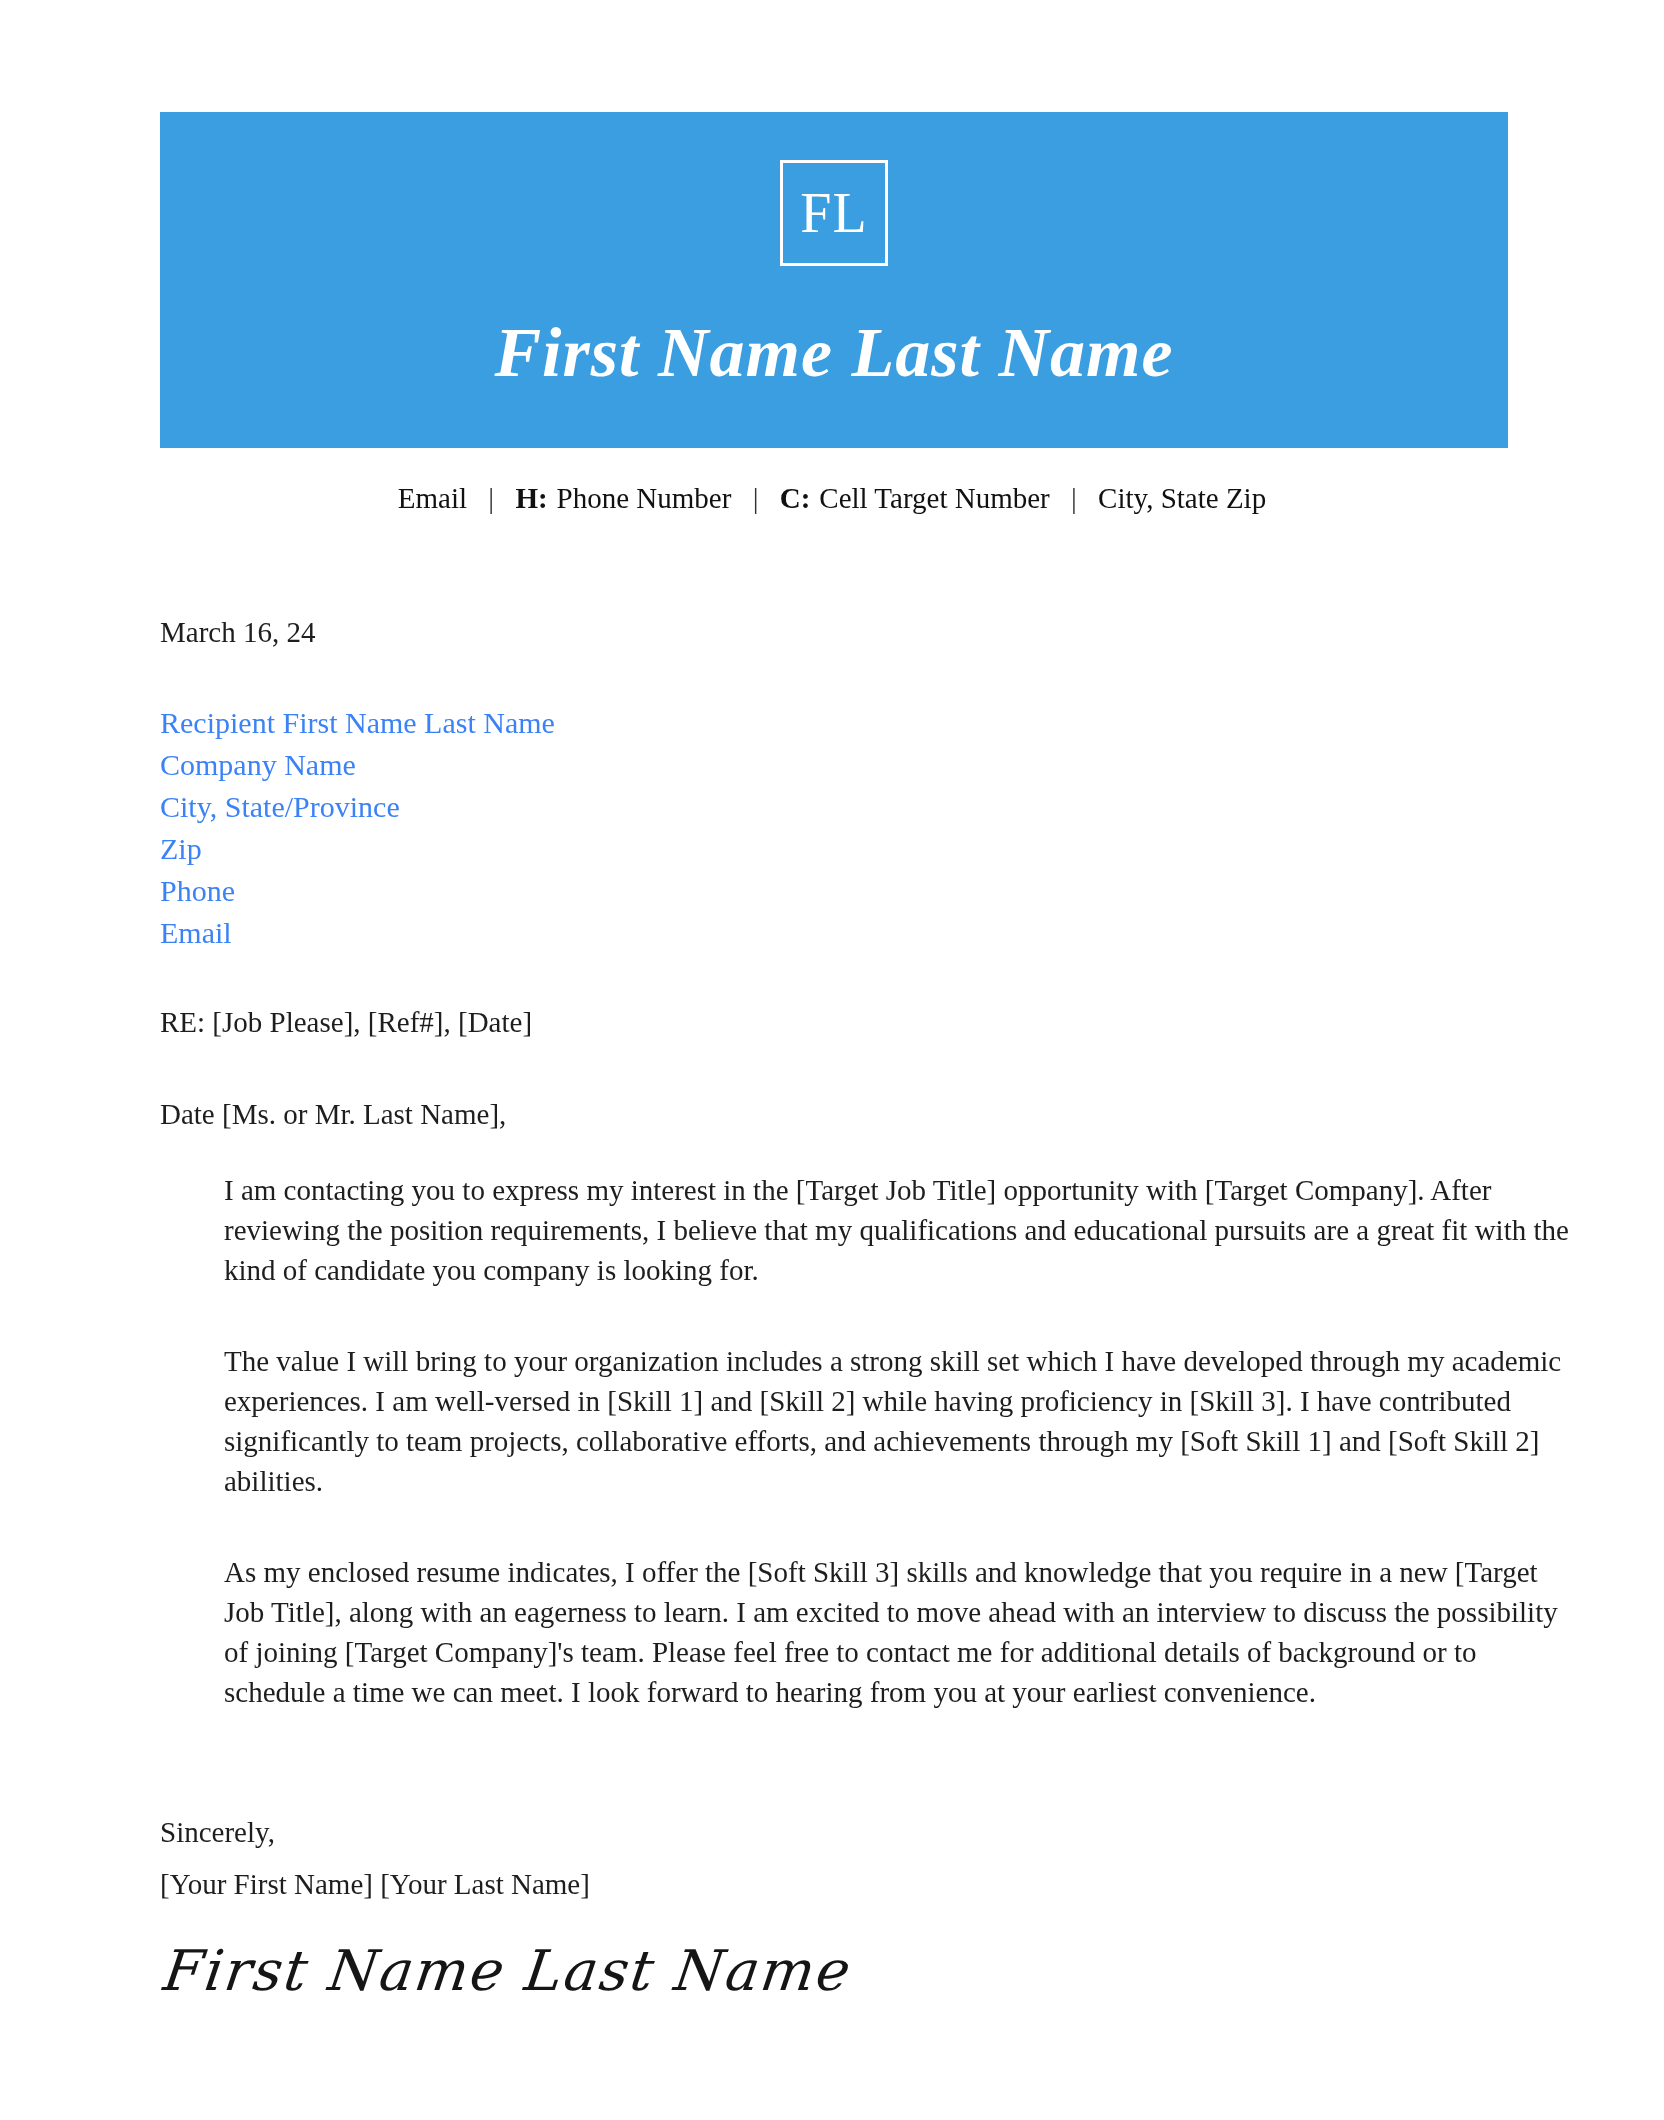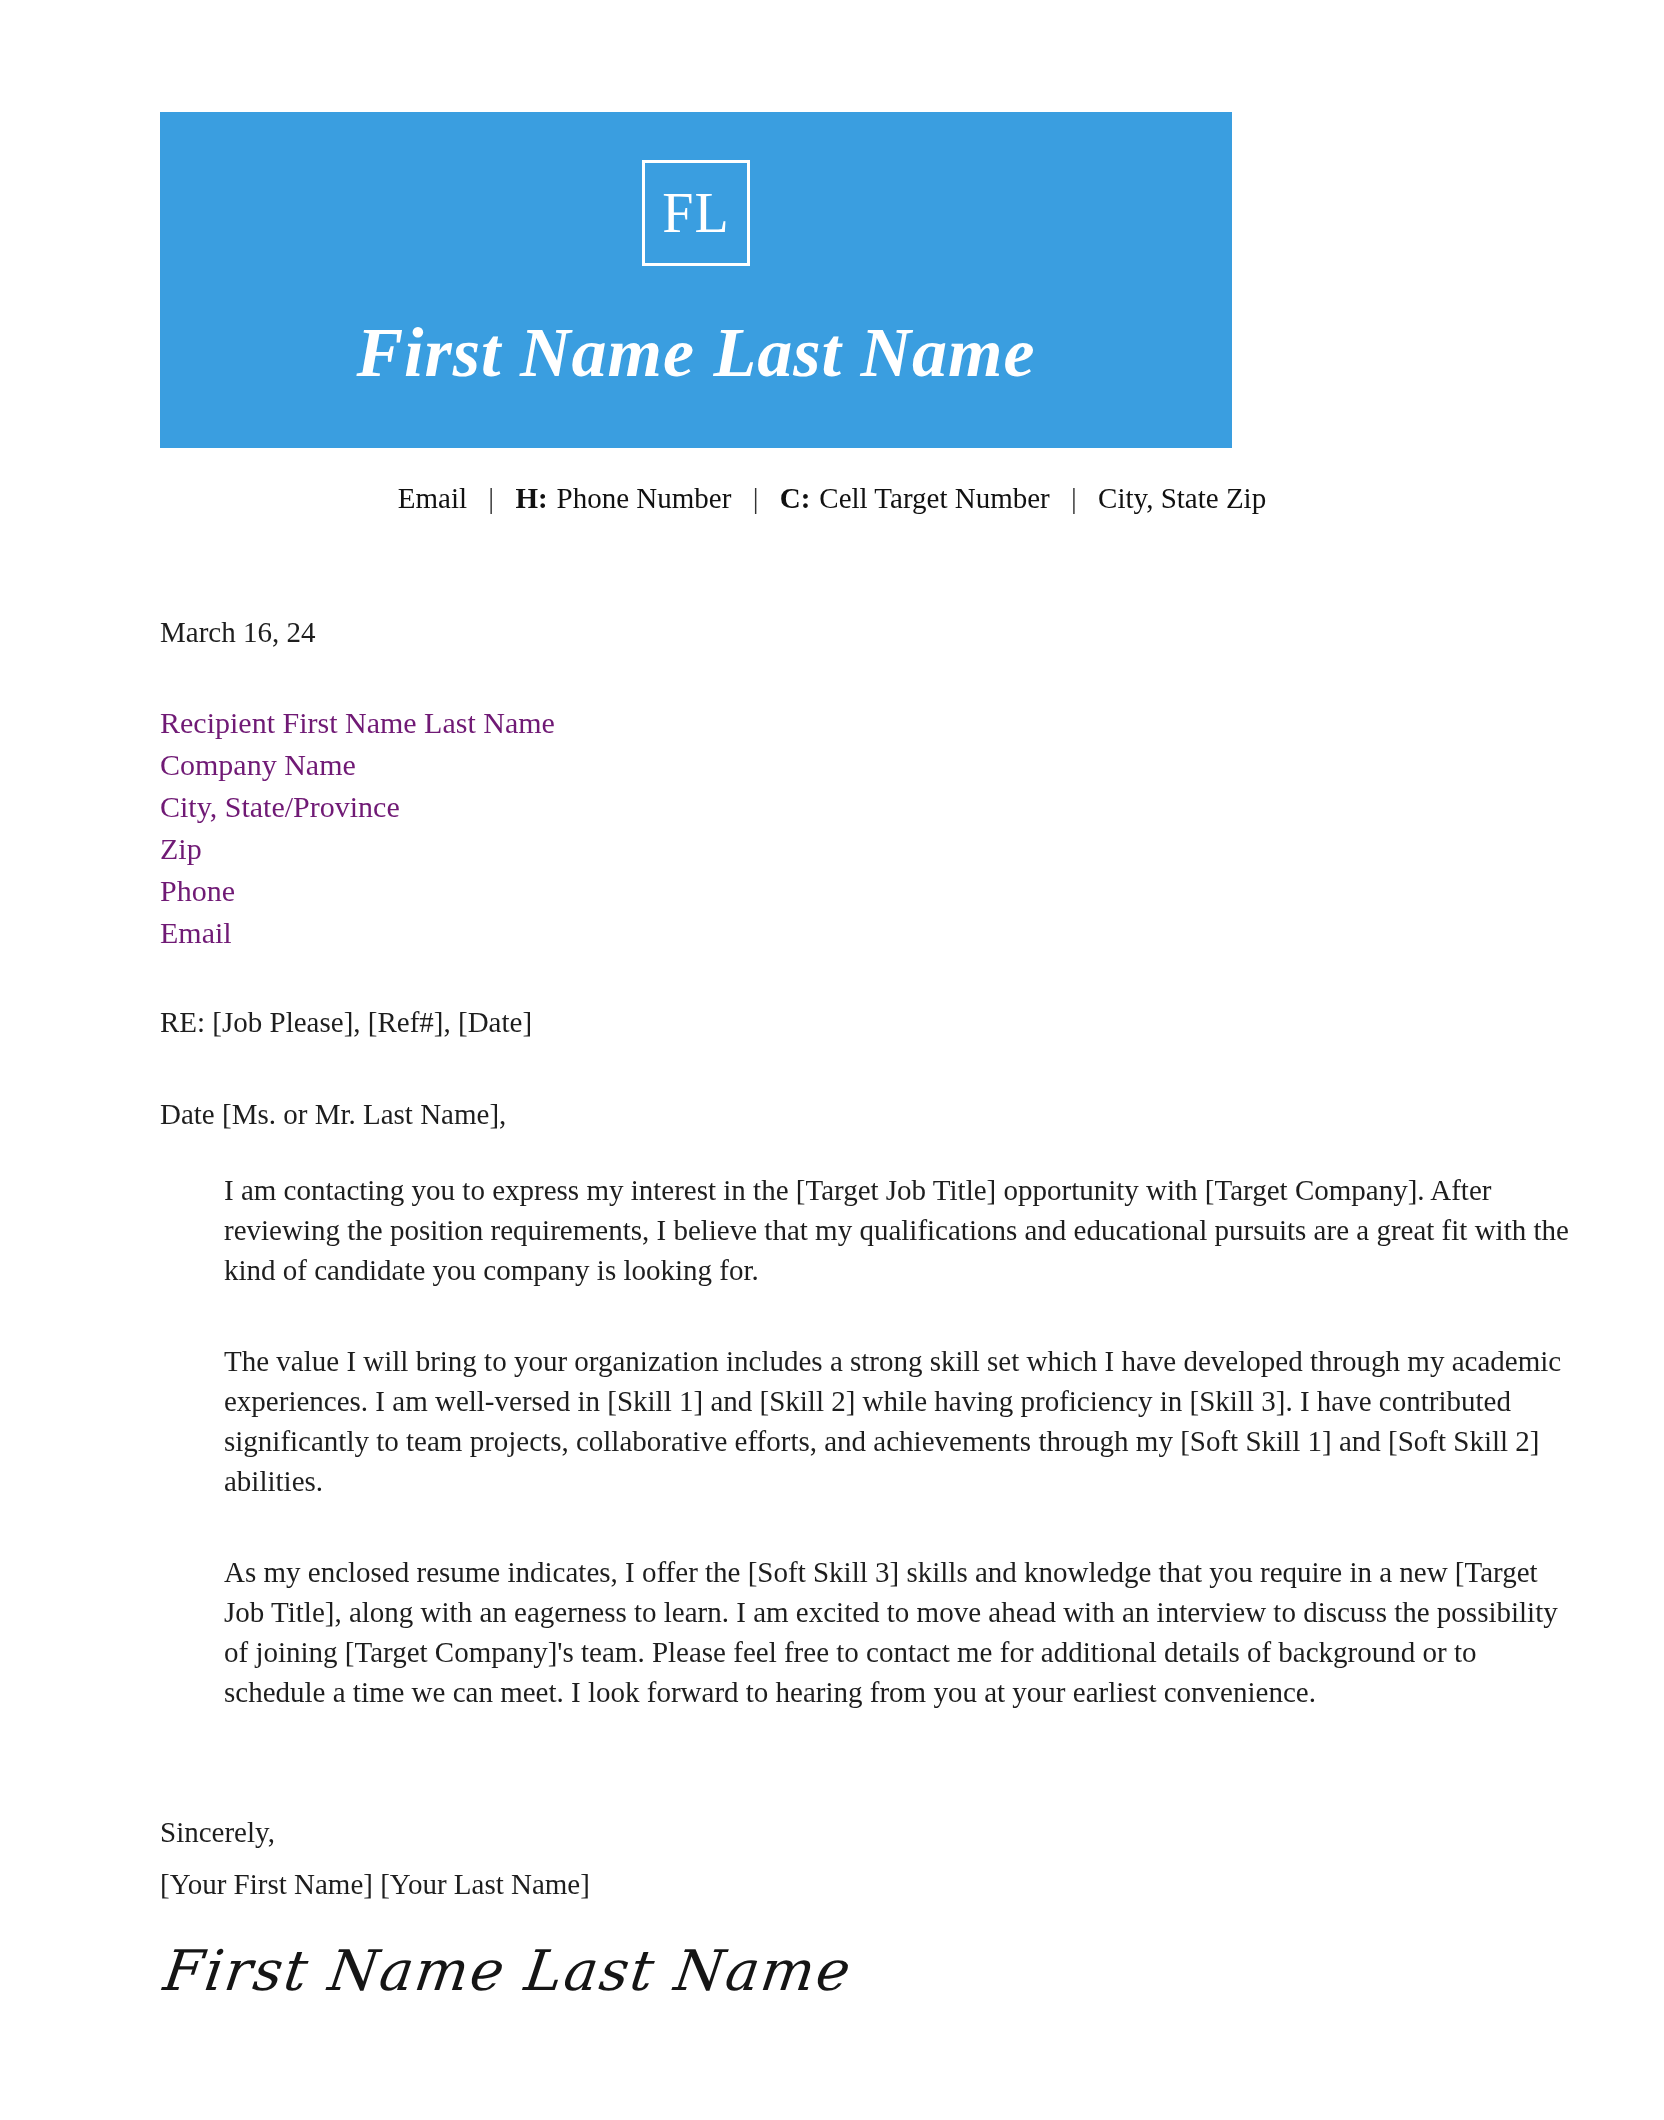--- a/index.html
+++ b/index.html
@@ -11,21 +11,21 @@
     font-family: "Liberation Serif", serif;
     color: #1e1e1e;
     overflow: hidden;
   }
 
   
   .header-band {
     position: absolute;
     left: 160px;
     top: 112px;
-    width: 1072px;
+    width: 1348px;
     height: 336px;
     display: flex;
     flex-direction: column;
     align-items: center;
   }
   .monogram-box {
     margin-top: 48px;
     width: 102px;
     height: 100px;
     border: 3px solid #ffffff;
@@ -140,21 +140,21 @@
     <span class="sep">|</span>
     <span class="lbl">H:</span><span class="val">Phone Number</span>
     <span class="sep">|</span>
     <span class="lbl">C:</span><span class="val">Cell Target Number</span>
     <span class="sep">|</span>
     <span class="val">City, State Zip</span>
   </div>
 
   <div class="date-text">March 16, 24</div>
 
-  <div class="recipient-block" style="color: #701a75;">
+  <div class="recipient-block" style="color: #3b82f6;">
     <div>Recipient First Name Last Name</div>
     <div>Company Name</div>
     <div>City, State/Province</div>
     <div>Zip</div>
     <div>Phone</div>
     <div>Email</div>
   </div>
 
   <div class="re-line">RE: [Job Please], [Ref#], [Date]</div>
 

